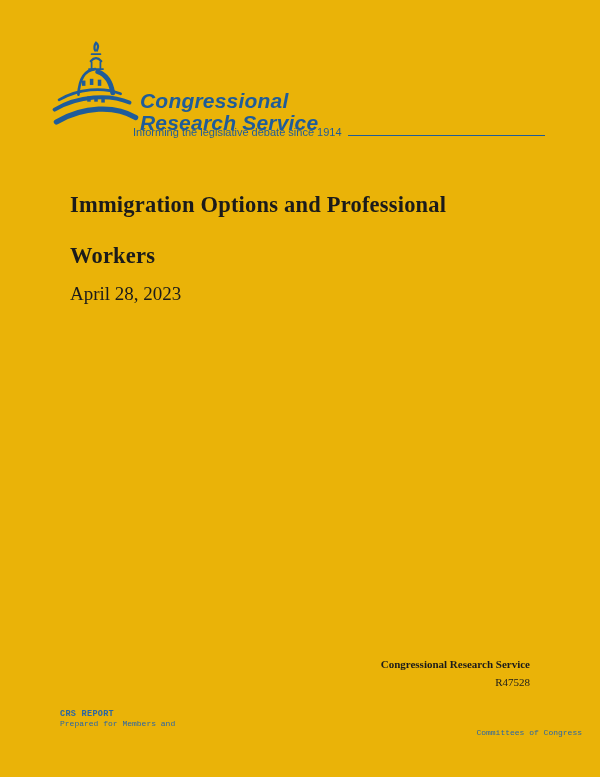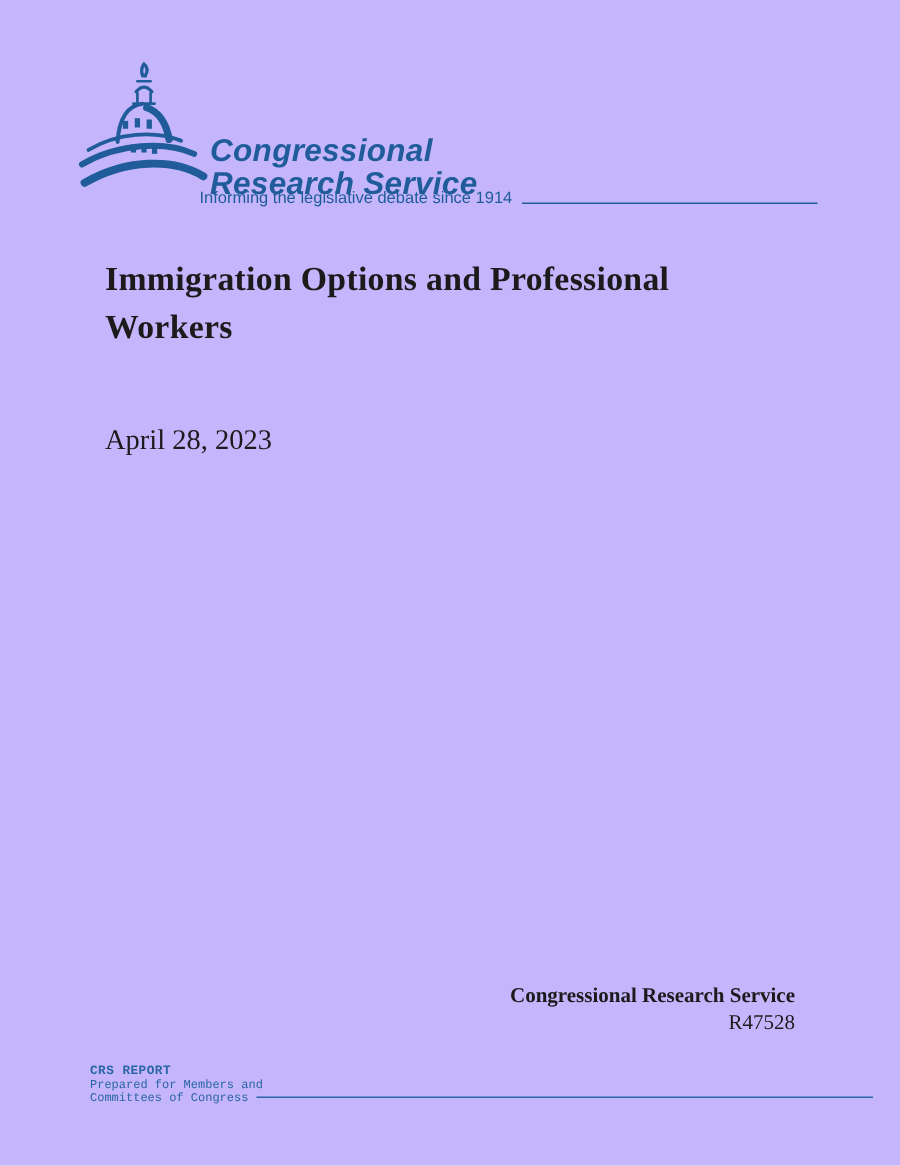--- a/index.html
+++ b/index.html
@@ -1,20 +1,20 @@
 <!DOCTYPE html>
 <html><head>
 <meta charset="utf-8">
 <style>
   html, body { margin: 0; padding: 0; background: #e8e8e8; }
   .page {
     position: relative;
     width: 600px;
     height: 777px;
-    background: #c4b5fd;
+    background: #eab308;
     margin: 0 auto;
     overflow: hidden;
     font-family: "Liberation Serif", serif;
   }
 
   
   .logo { position: absolute; left: 50px; top: 38px; width: 500px; height: 105px; }
   .capitol { position: absolute; left: 2px; top: 2px; }
   .logo-text {
     position: absolute; left: 90px; top: 52px;
@@ -32,41 +32,41 @@
     white-space: nowrap;
   }
   .tagline-rule { flex: 1; border-bottom: 1.5px solid #1F5C99; margin: 0 0 2px 6px; }
 
   
   .title {
     position: absolute; left: 70px; top: 170px; width: 460px;
     font-weight: bold; font-size: 22.5px; line-height: 32px;
     color: #1b1b1b; letter-spacing: 0.2px;
   }
-  .title span { display: block; }
+  .title span { display: block; margin-top: 19px; }
   .date {
     position: absolute; left: 70px; top: 283px;
     font-size: 19px; color: #1b1b1b;
   }
 
   
   .footer-right {
     position: absolute; right: 70px; top: 656px;
-    text-align: right; font-size: 14px; line-height: 17.5px; color: #1b1b1b; margin-left: 42px;
+    text-align: right; font-size: 11px; line-height: 17.5px; color: #1b1b1b; margin-left: 42px;
   }
   .footer-right .org { font-weight: bold; }
 
   
   .footer-left {
     position: absolute; left: 60px; top: 710px; width: 522px;
     font-family: Liberation Mono, monospace;
     font-size: 8px; line-height: 9px; color: #2A66A5;
   }
   .footer-left .label { font-weight: bold; font-size: 8.5px; letter-spacing: 0.3px; }
-  .footer-left .row { display: flex; align-items: center; }
+  .footer-left .row { display: flex; align-items: flex-end; flex-direction: column; }
   .footer-left .rule { flex: 1; border-bottom: 1px solid #2A66A5; margin: 0 0 2px 5px; }
 </style>
 </head>
 <body>
 
 <div class="page">
 
   <div class="logo">
     <svg class="capitol" width="88" height="104" viewBox="0 0 100 118" aria-hidden="true">
       <g fill="none" stroke="#1F5C99" stroke-linecap="round">

